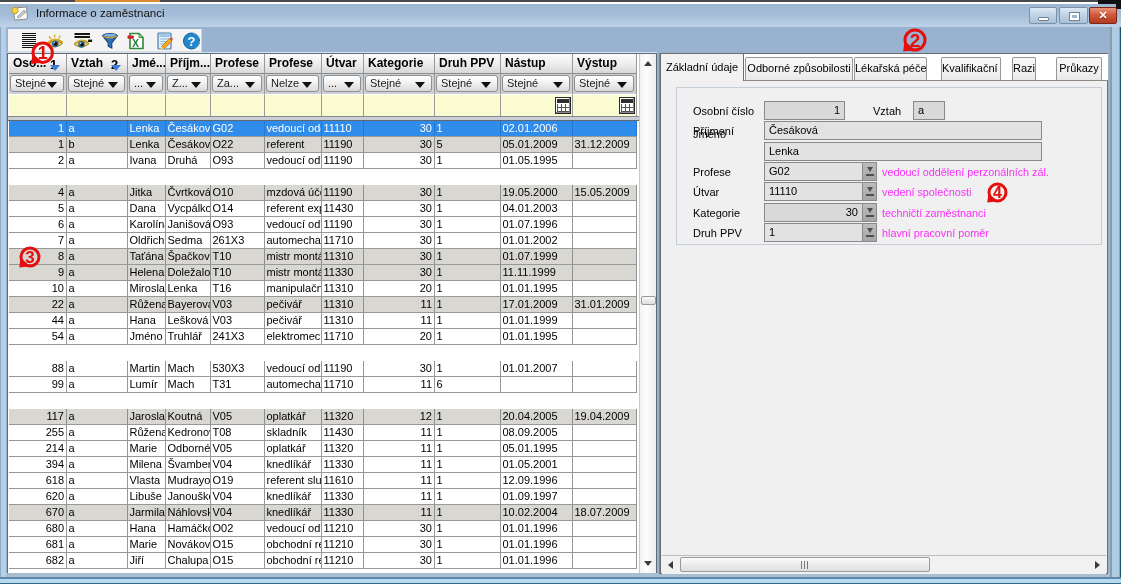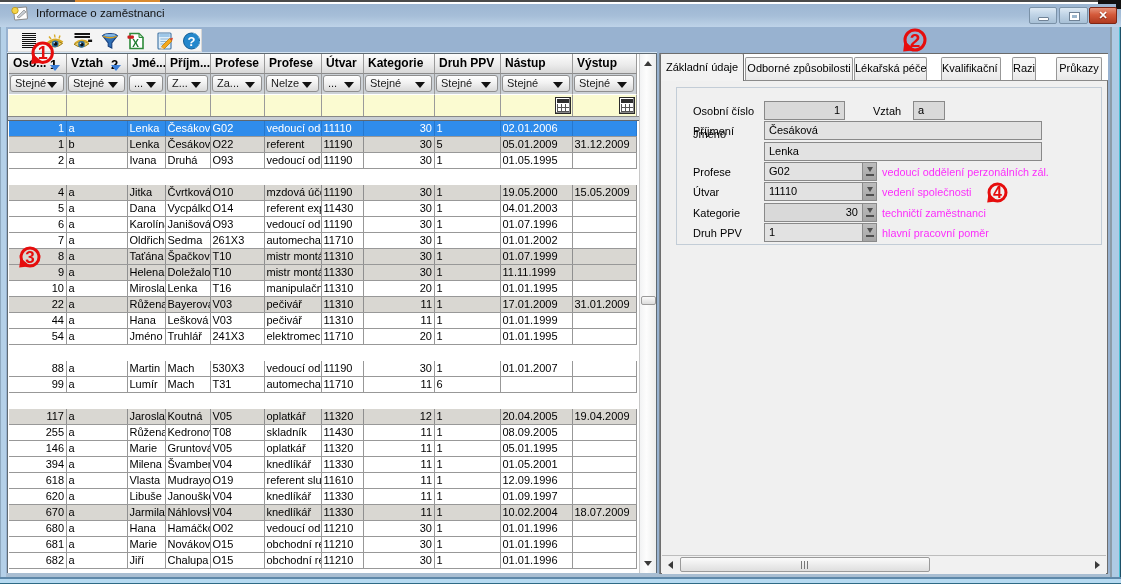--- a/index.html
+++ b/index.html
@@ -321,21 +321,21 @@
 <div class="dr rg" style="top:195px"><i class="c0 r">8</i><i class="c1 l">a</i><i class="c2 l">Taťána</i><i class="c3 l">Špačková</i><i class="c4 l">T10</i><i class="c5 l">mistr montáže</i><i class="c6 l">11310</i><i class="c7 r">30</i><i class="c8 l">1</i><i class="c9 l">01.07.1999</i><i class="c10 l"></i></div>
 <div class="dr rg" style="top:211px"><i class="c0 r">9</i><i class="c1 l">a</i><i class="c2 l">Helena</i><i class="c3 l">Doležalová</i><i class="c4 l">T10</i><i class="c5 l">mistr montáže</i><i class="c6 l">11330</i><i class="c7 r">30</i><i class="c8 l">1</i><i class="c9 l">11.11.1999</i><i class="c10 l"></i></div>
 <div class="dr rw" style="top:227px"><i class="c0 r">10</i><i class="c1 l">a</i><i class="c2 l">Miroslav</i><i class="c3 l">Lenka</i><i class="c4 l">T16</i><i class="c5 l">manipulační děl</i><i class="c6 l">11310</i><i class="c7 r">20</i><i class="c8 l">1</i><i class="c9 l">01.01.1995</i><i class="c10 l"></i></div>
 <div class="dr rg" style="top:243px"><i class="c0 r">22</i><i class="c1 l">a</i><i class="c2 l">Růžena</i><i class="c3 l">Bayerová</i><i class="c4 l">V03</i><i class="c5 l">pečivář</i><i class="c6 l">11310</i><i class="c7 r">11</i><i class="c8 l">1</i><i class="c9 l">17.01.2009</i><i class="c10 l">31.01.2009</i></div>
 <div class="dr rw" style="top:259px"><i class="c0 r">44</i><i class="c1 l">a</i><i class="c2 l">Hana</i><i class="c3 l">Lešková</i><i class="c4 l">V03</i><i class="c5 l">pečivář</i><i class="c6 l">11310</i><i class="c7 r">11</i><i class="c8 l">1</i><i class="c9 l">01.01.1999</i><i class="c10 l"></i></div>
 <div class="dr rw" style="top:275px"><i class="c0 r">54</i><i class="c1 l">a</i><i class="c2 l">Jméno</i><i class="c3 l">Truhlář</i><i class="c4 l">241X3</i><i class="c5 l">elektromechanik</i><i class="c6 l">11710</i><i class="c7 r">20</i><i class="c8 l">1</i><i class="c9 l">01.01.1995</i><i class="c10 l"></i></div>
 <div class="dr rw" style="top:307px"><i class="c0 r">88</i><i class="c1 l">a</i><i class="c2 l">Martin</i><i class="c3 l">Mach</i><i class="c4 l">530X3</i><i class="c5 l">vedoucí odběru</i><i class="c6 l">11190</i><i class="c7 r">30</i><i class="c8 l">1</i><i class="c9 l">01.01.2007</i><i class="c10 l"></i></div>
 <div class="dr rw" style="top:323px"><i class="c0 r">99</i><i class="c1 l">a</i><i class="c2 l">Lumír</i><i class="c3 l">Mach</i><i class="c4 l">T31</i><i class="c5 l">automechanik</i><i class="c6 l">11710</i><i class="c7 r">11</i><i class="c8 l">6</i><i class="c9 l"></i><i class="c10 l"></i></div>
 <div class="dr rg" style="top:355px"><i class="c0 r">117</i><i class="c1 l">a</i><i class="c2 l">Jaroslava</i><i class="c3 l">Koutná</i><i class="c4 l">V05</i><i class="c5 l">oplatkář</i><i class="c6 l">11320</i><i class="c7 r">12</i><i class="c8 l">1</i><i class="c9 l">20.04.2005</i><i class="c10 l">19.04.2009</i></div>
 <div class="dr rw" style="top:371px"><i class="c0 r">255</i><i class="c1 l">a</i><i class="c2 l">Růžena</i><i class="c3 l">Kedronová</i><i class="c4 l">T08</i><i class="c5 l">skladník</i><i class="c6 l">11430</i><i class="c7 r">11</i><i class="c8 l">1</i><i class="c9 l">08.09.2005</i><i class="c10 l"></i></div>
-<div class="dr rw" style="top:387px"><i class="c0 r">146</i><i class="c1 l">a</i><i class="c2 l">Marie</i><i class="c3 l">Gruntová</i><i class="c4 l">V05</i><i class="c5 l">oplatkář</i><i class="c6 l">11320</i><i class="c7 r">11</i><i class="c8 l">1</i><i class="c9 l">05.01.1995</i><i class="c10 l"></i></div>
+<div class="dr rw" style="top:387px"><i class="c0 r">214</i><i class="c1 l">a</i><i class="c2 l">Marie</i><i class="c3 l">Odborné</i><i class="c4 l">V05</i><i class="c5 l">oplatkář</i><i class="c6 l">11320</i><i class="c7 r">11</i><i class="c8 l">1</i><i class="c9 l">05.01.1995</i><i class="c10 l"></i></div>
 <div class="dr rw" style="top:403px"><i class="c0 r">394</i><i class="c1 l">a</i><i class="c2 l">Milena</i><i class="c3 l">Švamberková</i><i class="c4 l">V04</i><i class="c5 l">knedlíkář</i><i class="c6 l">11330</i><i class="c7 r">11</i><i class="c8 l">1</i><i class="c9 l">01.05.2001</i><i class="c10 l"></i></div>
 <div class="dr rw" style="top:419px"><i class="c0 r">618</i><i class="c1 l">a</i><i class="c2 l">Vlasta</i><i class="c3 l">Mudrayová</i><i class="c4 l">O19</i><i class="c5 l">referent služeb</i><i class="c6 l">11610</i><i class="c7 r">11</i><i class="c8 l">1</i><i class="c9 l">12.09.1996</i><i class="c10 l"></i></div>
 <div class="dr rw" style="top:435px"><i class="c0 r">620</i><i class="c1 l">a</i><i class="c2 l">Libuše</i><i class="c3 l">Janoušková</i><i class="c4 l">V04</i><i class="c5 l">knedlíkář</i><i class="c6 l">11330</i><i class="c7 r">11</i><i class="c8 l">1</i><i class="c9 l">01.09.1997</i><i class="c10 l"></i></div>
 <div class="dr rg" style="top:451px"><i class="c0 r">670</i><i class="c1 l">a</i><i class="c2 l">Jarmila</i><i class="c3 l">Náhlovská</i><i class="c4 l">V04</i><i class="c5 l">knedlíkář</i><i class="c6 l">11330</i><i class="c7 r">11</i><i class="c8 l">1</i><i class="c9 l">10.02.2004</i><i class="c10 l">18.07.2009</i></div>
 <div class="dr rw" style="top:467px"><i class="c0 r">680</i><i class="c1 l">a</i><i class="c2 l">Hana</i><i class="c3 l">Hamáčková</i><i class="c4 l">O02</i><i class="c5 l">vedoucí odběru</i><i class="c6 l">11210</i><i class="c7 r">30</i><i class="c8 l">1</i><i class="c9 l">01.01.1996</i><i class="c10 l"></i></div>
 <div class="dr rw" style="top:483px"><i class="c0 r">681</i><i class="c1 l">a</i><i class="c2 l">Marie</i><i class="c3 l">Nováková</i><i class="c4 l">O15</i><i class="c5 l">obchodní refere</i><i class="c6 l">11210</i><i class="c7 r">30</i><i class="c8 l">1</i><i class="c9 l">01.01.1996</i><i class="c10 l"></i></div>
 <div class="dr rw" style="top:499px"><i class="c0 r">682</i><i class="c1 l">a</i><i class="c2 l">Jiří</i><i class="c3 l">Chalupa</i><i class="c4 l">O15</i><i class="c5 l">obchodní refere</i><i class="c6 l">11210</i><i class="c7 r">30</i><i class="c8 l">1</i><i class="c9 l">01.01.1996</i><i class="c10 l"></i></div>
 <div class="abs" id="gwhite"></div>
 <div class="abs" id="gvsb">
       <div class="sbtn" id="gvup">

